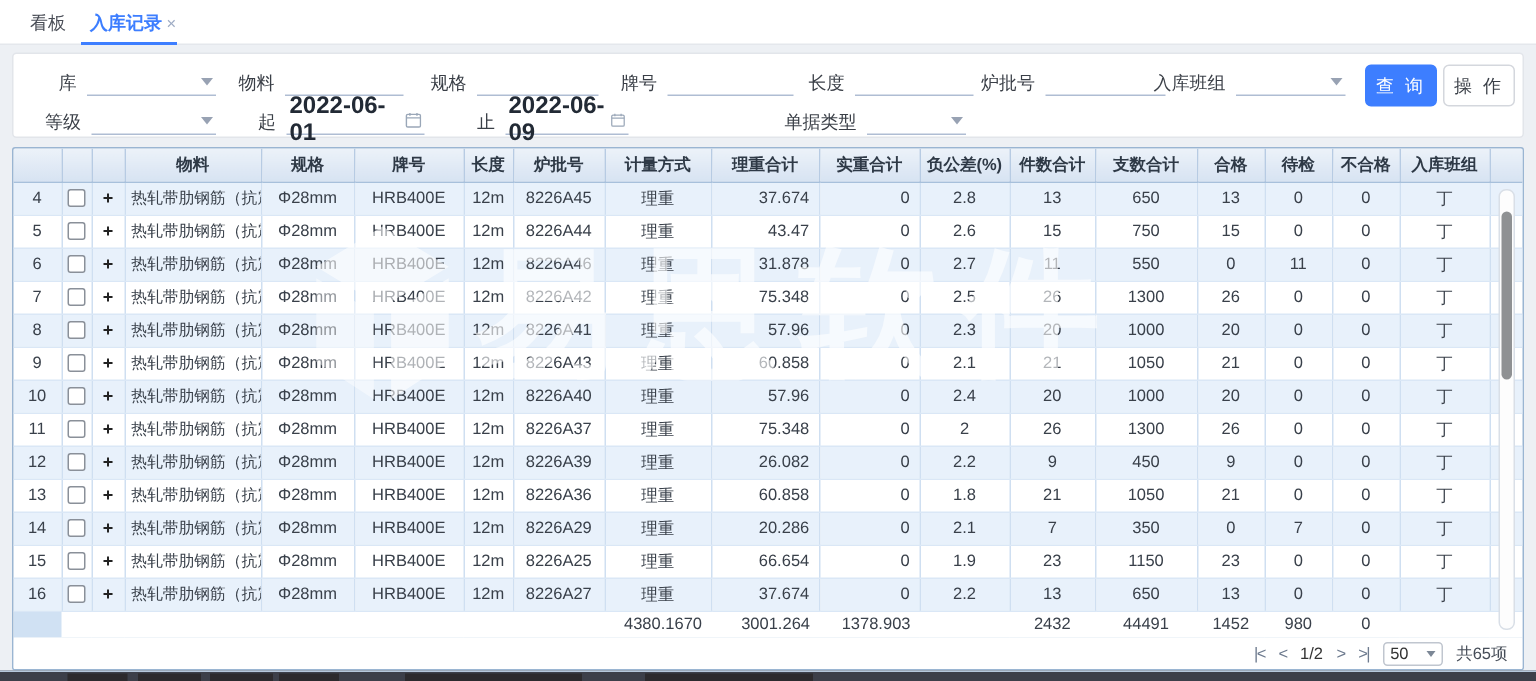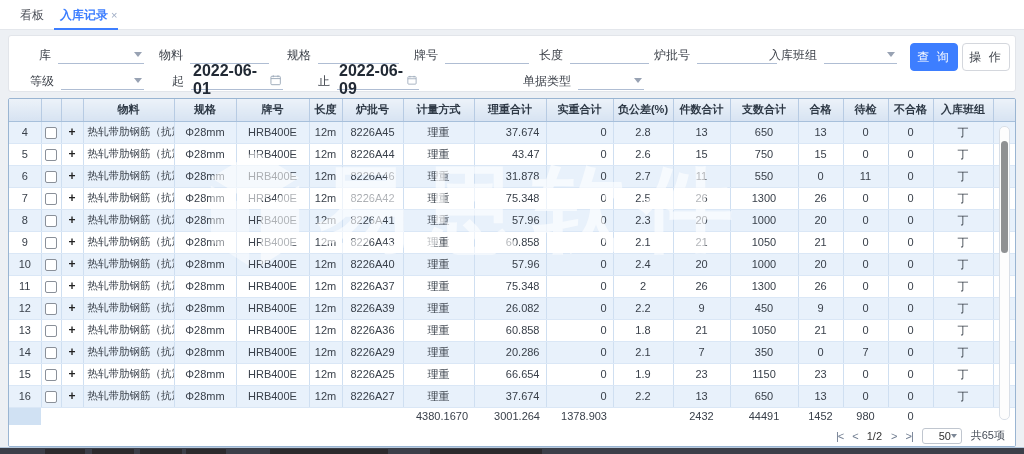--- a/index.html
+++ b/index.html
@@ -52,21 +52,21 @@
   tr.summary td.sum-first { background:#d0e1f3 !important; }
   tr.summary td.ar { font-weight:normal; }
 
   
   .tfooter { position:absolute; left:0; bottom:0; width:1006px; height:21px; background:#fff;
     display:flex; align-items:center; justify-content:flex-end; gap:9px; padding-right:10px;
     font-size:11px; color:#5f6e82; }
   .pg-btn { cursor:pointer; color:#6e7b8f; font-size:11px; letter-spacing:-1px; }
   .pg-page { color:#333; }
   .pg-size { display:inline-flex; align-items:center; justify-content:space-between; width:40px; height:16px;
-    border:1px solid #c0c6cf; border-radius:3px; padding:0 16px; color:#333; cursor:pointer; background:#fff; }
+    border:1px solid #c0c6cf; border-radius:3px; padding:0 4px; color:#333; cursor:pointer; background:#fff; }
   .pg-size .caret { width:0; height:0; border-left:3.5px solid transparent; border-right:3.5px solid transparent;
     border-top:4px solid #7c8796; }
   .pg-total { color:#454c57; }
 
   
   .vscroll { position:absolute; right:5px; top:27px; width:11px; height:294px; background:#fdfdfd;
     border:1px solid #d9dfe7; border-radius:5px; z-index:7; }
   .vthumb { position:absolute; left:1px; top:14px; width:7px; height:112px; background:#8f9193;
     border-radius:4px; cursor:pointer; }
 

